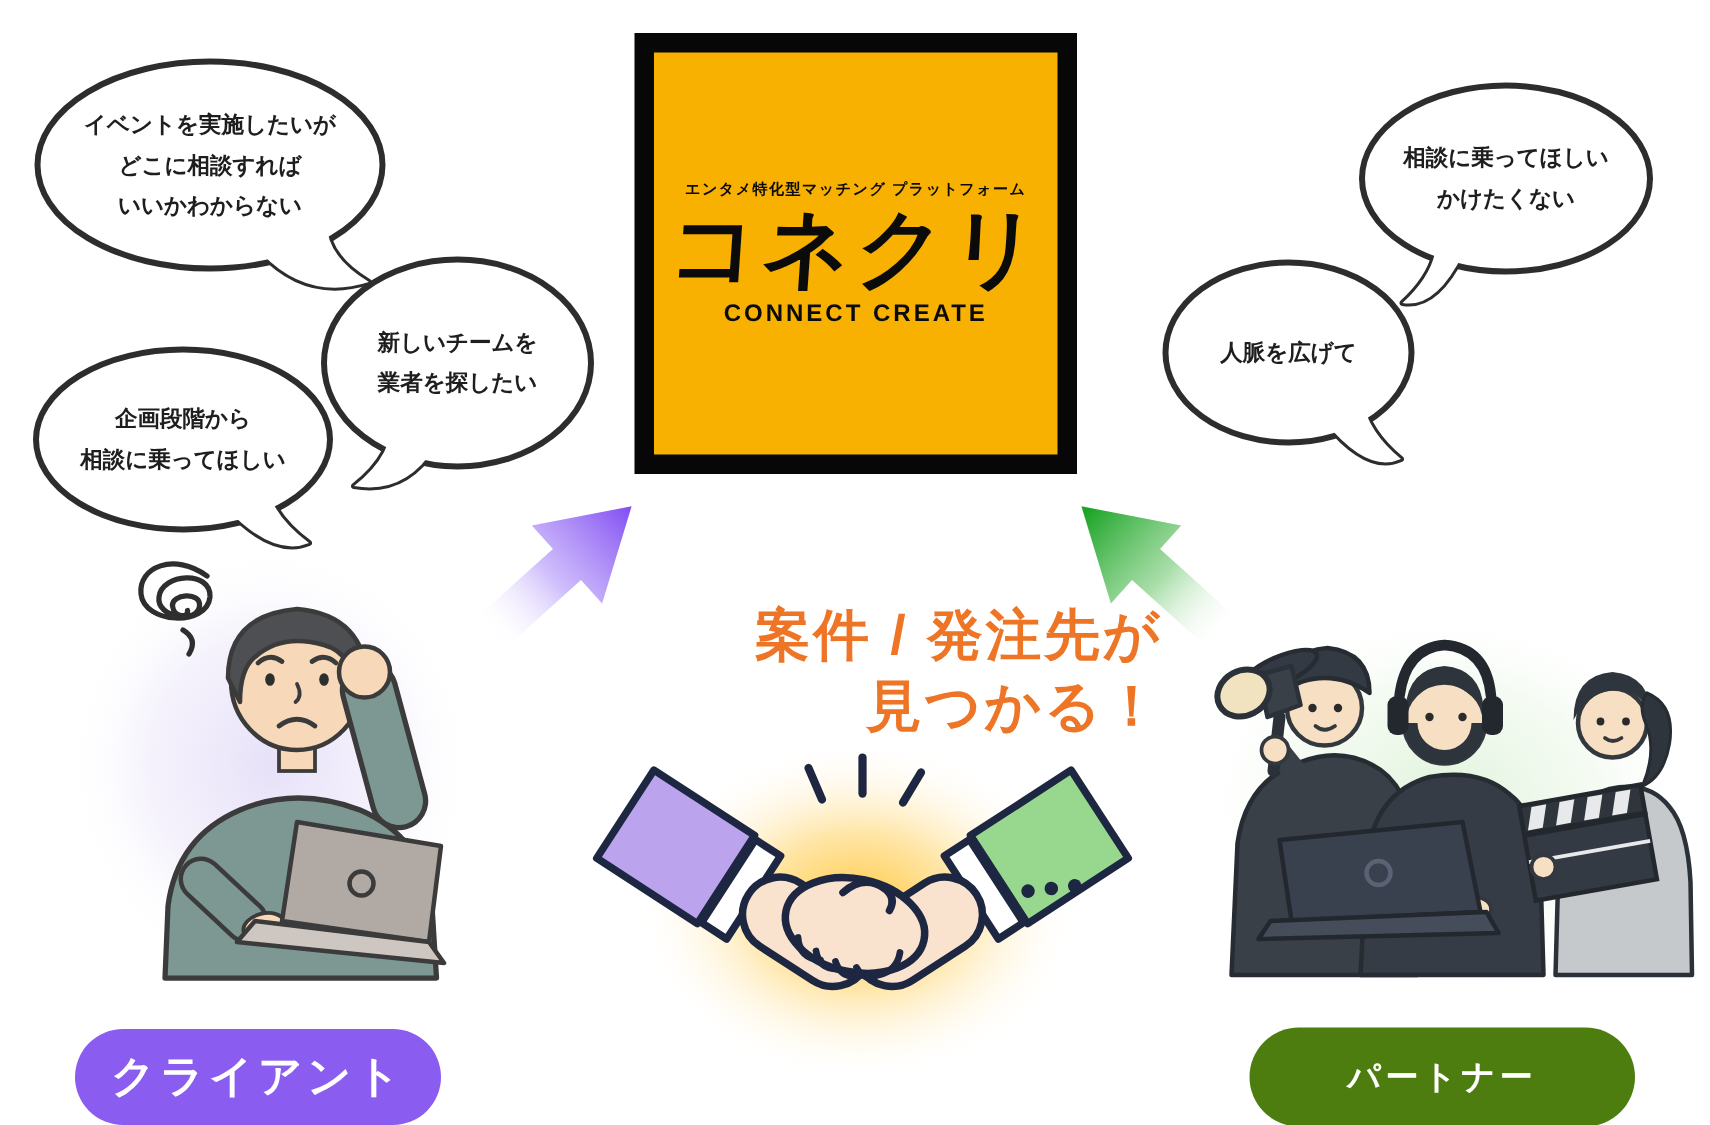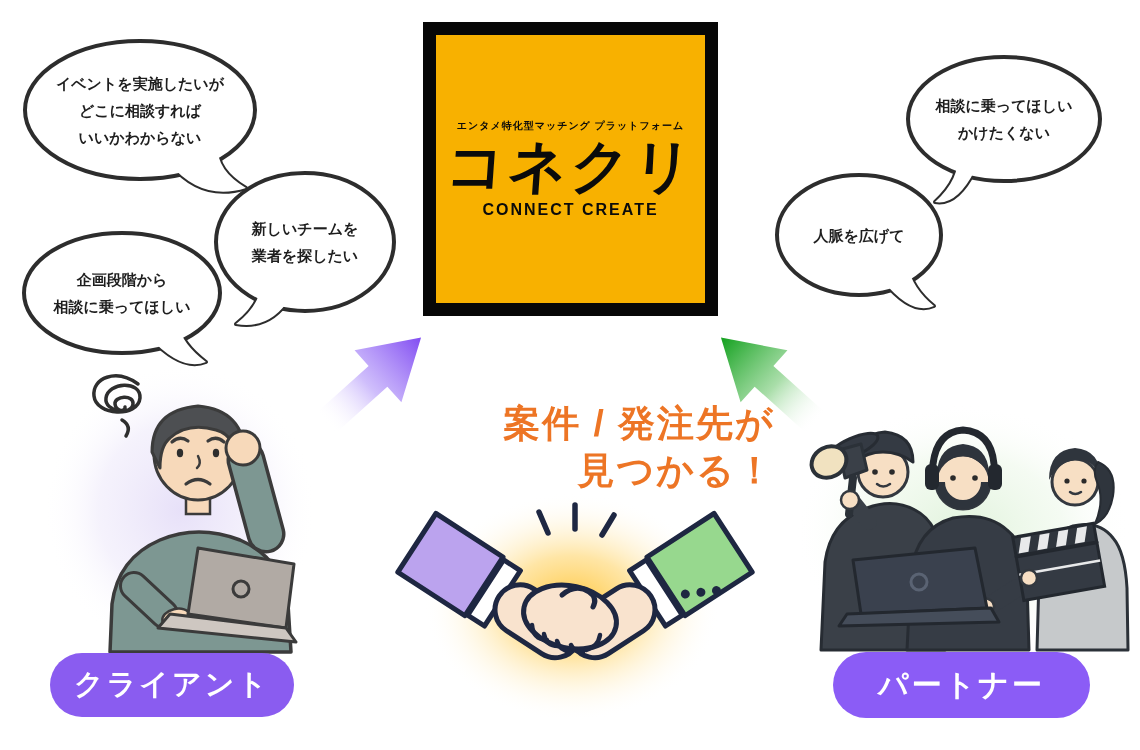--- a/index.html
+++ b/index.html
@@ -34,24 +34,24 @@
     font-size:37px;line-height:47px;font-weight:900;color:#ED7525;letter-spacing:2px;
   }
   .headline div{white-space:nowrap;}
 
   
   .abs{position:absolute;}
 
   
   .pill{
     position:absolute;display:flex;align-items:center;justify-content:center;
-    color:#fff;font-weight:900;border-radius:999px;letter-spacing:3px;white-space:nowrap;
+    color:#fff;font-weight:900;border-radius:999px;letter-spacing:3px;white-space:nowrap;margin-top:33px;
   }
   .pill-client{left:50px;top:653px;width:244px;height:64px;background:#8A5CF0;font-size:29px;}
-  .pill-partner{left:833px;top:652px;width:257px;height:66px;background:#8b5cf6;font-size:30px;}
+  .pill-partner{left:833px;top:652px;width:257px;height:66px;background:#4d7c0f;font-size:22px;}
 
   .b-stroke{fill:#ffffff;stroke:#2d2d2d;stroke-width:4;stroke-linejoin:round;}
   .b-fill{fill:#ffffff;stroke:none;}
 </style>
 </head>
 <body>
 
 <div class="canvas">
 
   <div class="bubble" style="left:18px;top:36px;width:250px;height:178px">

